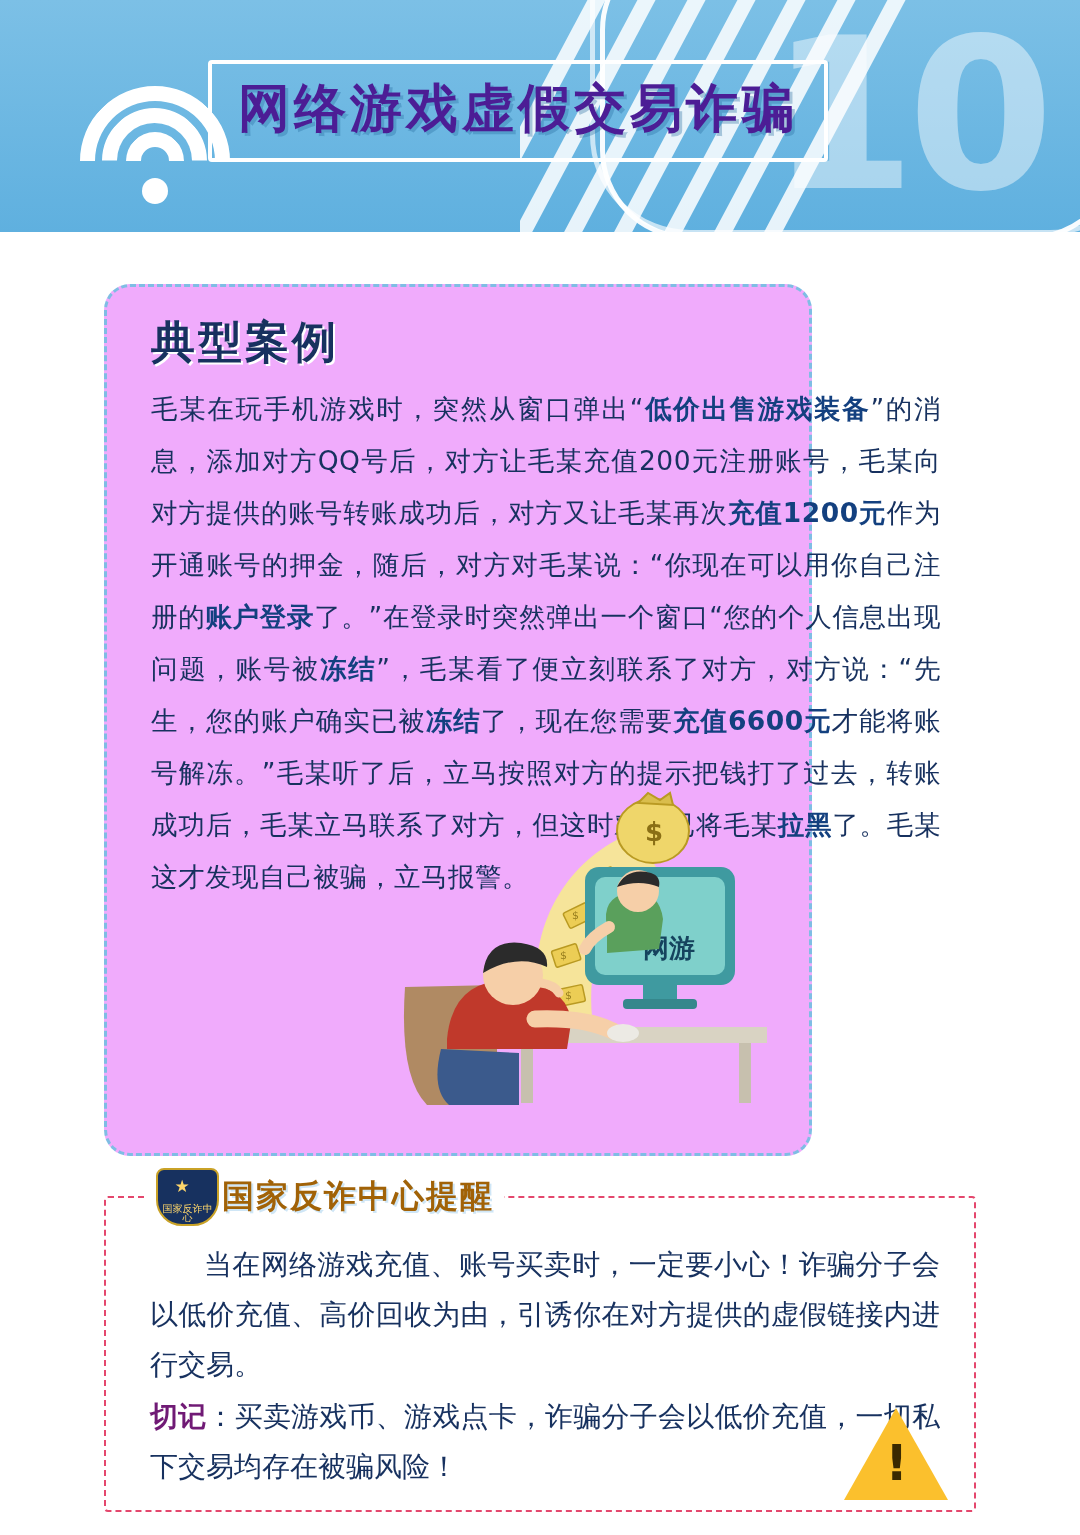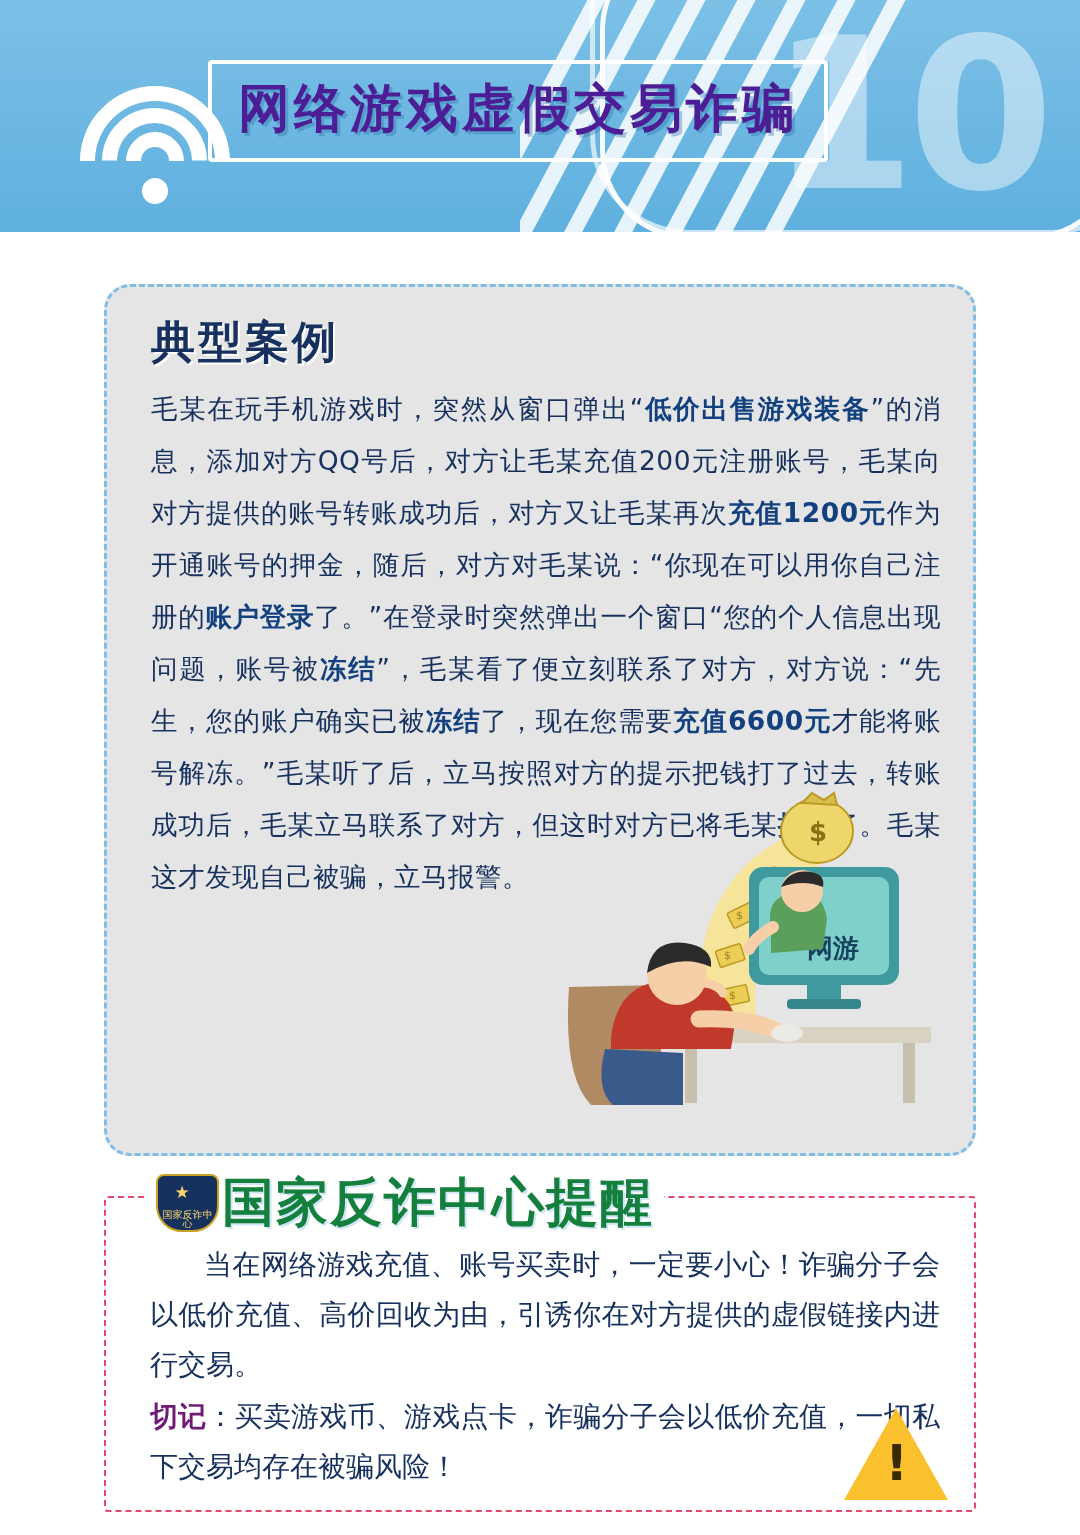--- a/index.html
+++ b/index.html
@@ -115,22 +115,22 @@
     letter-spacing: 4px;
     font-family: "DejaVu Sans", "Liberation Sans", sans-serif;
     text-shadow: 3px 3px 0 rgba(40,110,160,.35);
     white-space: nowrap;
   }
 
   
   .case-card {
     position: absolute;
     left: 104px; top: 284px;
-    width: 872px; height: 872px;
-    background: #e5e5e5;
+    width: 708px; height: 872px;
+    background: #f0abfc;
     border: 3px dashed #7fbde4;
     border-radius: 26px;
   }
   .case-title {
     position: absolute;
     left: 44px; top: 26px;
     font-size: 44px;
     font-weight: bold;
     color: #17315f;
     letter-spacing: 3px;
@@ -194,23 +194,23 @@
   }
   .badge .star {
     position: absolute;
     left: 16px; top: 8px;
     width: 20px; height: 20px;
     color: #ffd76b;
     font-size: 17px;
     text-align: center;
   }
   .remind-title {
-    font-size: 52px;
-    font-weight: bold;
-    color: #15803d;
+    font-size: 32px;
+    font-weight: bold;
+    color: #a16207;
     letter-spacing: 2px;
     font-family: Liberation Mono, monospace;
     text-shadow: 2px 2px 0 #cfe6f6;
   }
   .remind-body {
     position: absolute;
     left: 44px; top: 42px;
     width: 790px;
     font-size: 28px;
     line-height: 50px;

